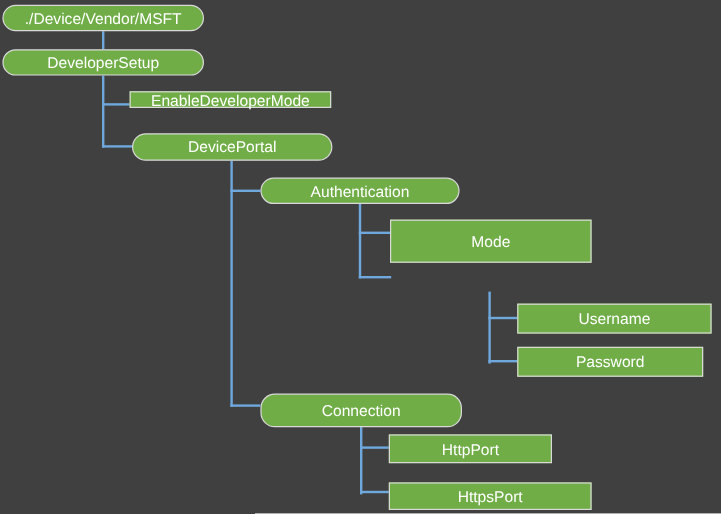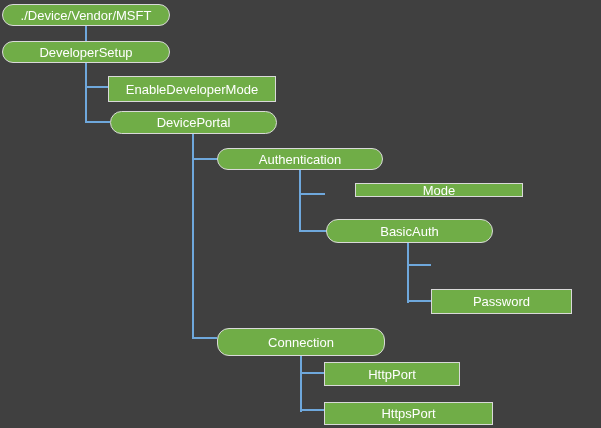--- a/index.html
+++ b/index.html
@@ -34,27 +34,27 @@
   .line {
     position: absolute;
     background: #6FA8DC;
   }
   .v { width: 2px; }
   .h { height: 2px; }
 
   
   .n0  { left: 2px;   top: 4px;   width: 168px; height: 22px; }
   .n1  { left: 2px;   top: 41px;  width: 168px; height: 22px; }
-  .n2  { left: 108px; top: 76px;  width: 168px; height: 26px; }
+  .n2  { left: 108px; top: 76px;  width: 168px; height: 14px; }
   .n3  { left: 110px; top: 111px; width: 167px; height: 23px; }
   .n4  { left: 217px; top: 148px; width: 166px; height: 22px; }
-  .n5  { left: 325px; top: 183px; width: 168px; height: 14px; margin-left: 30px; }
+  .n5  { left: 325px; top: 183px; width: 168px; height: 36px; }
   .n6  { left: 326px; top: 219px; width: 167px; height: 24px; }
   .n7  { left: 431px; top: 253px; width: 162px; height: 25px; }
-  .n8  { left: 431px; top: 289px; width: 141px; height: 25px; text-align: center; }
+  .n8  { left: 431px; top: 289px; width: 155px; height: 25px; text-align: center; }
   .n9  { left: 217px; top: 328px; width: 168px; height: 28px; }
   .n10 { left: 324px; top: 362px; width: 136px; height: 24px; }
   .n11 { left: 324px; top: 402px; width: 169px; height: 23px; }
 
   
   .c-v1  { left: 85px;  top: 26px;  height: 15px; }
   .c-v2  { left: 85px;  top: 63px;  height: 60px; }
   .c-h2a { left: 85px;  top: 86px;  width: 23px; }
   .c-h2b { left: 85px;  top: 121px; width: 25px; }
   .c-v3  { left: 192px; top: 134px; height: 205px; }
@@ -91,19 +91,19 @@
   <div class="line v c-v6"></div>
   <div class="line h c-h6a"></div>
   <div class="line h c-h6b"></div>
 
   <div class="node pill n0">./Device/Vendor/MSFT</div>
   <div class="node pill n1">DeveloperSetup</div>
   <div class="node rect n2">EnableDeveloperMode</div>
   <div class="node pill n4">Authentication</div>
   <div class="node pill n3">DevicePortal</div>
   <div class="node rect n5">Mode</div>
-  <div class="node pill n6">BasicAuth</div>
+  <div class="node rect n7">Username</div>
   <div class="node rect n8">Password</div>
   <div class="node pill n9">Connection</div>
   <div class="node rect n10">HttpPort</div>
   <div class="node rect n11">HttpsPort</div>
 
 </div>
 
 </body></html>

